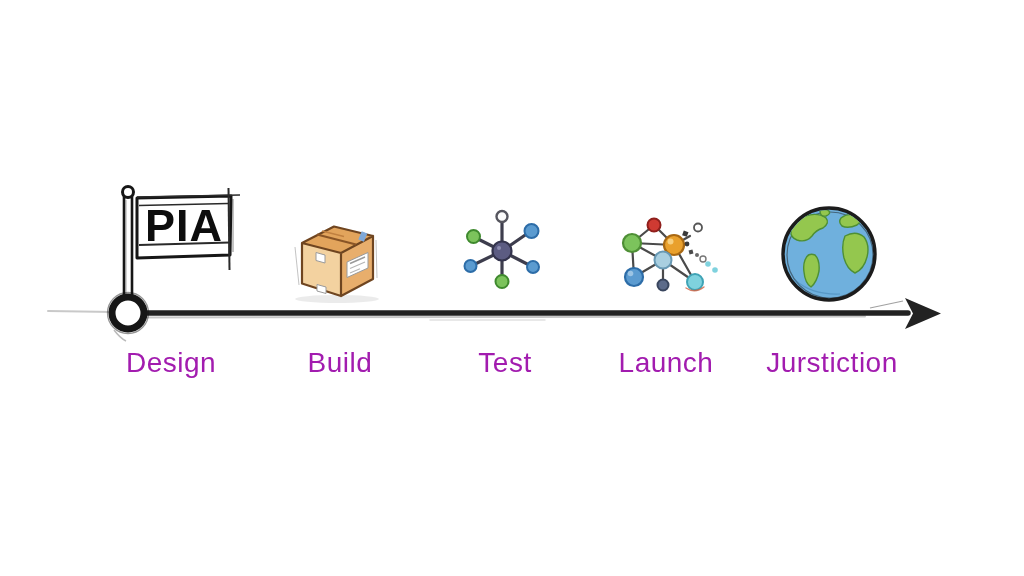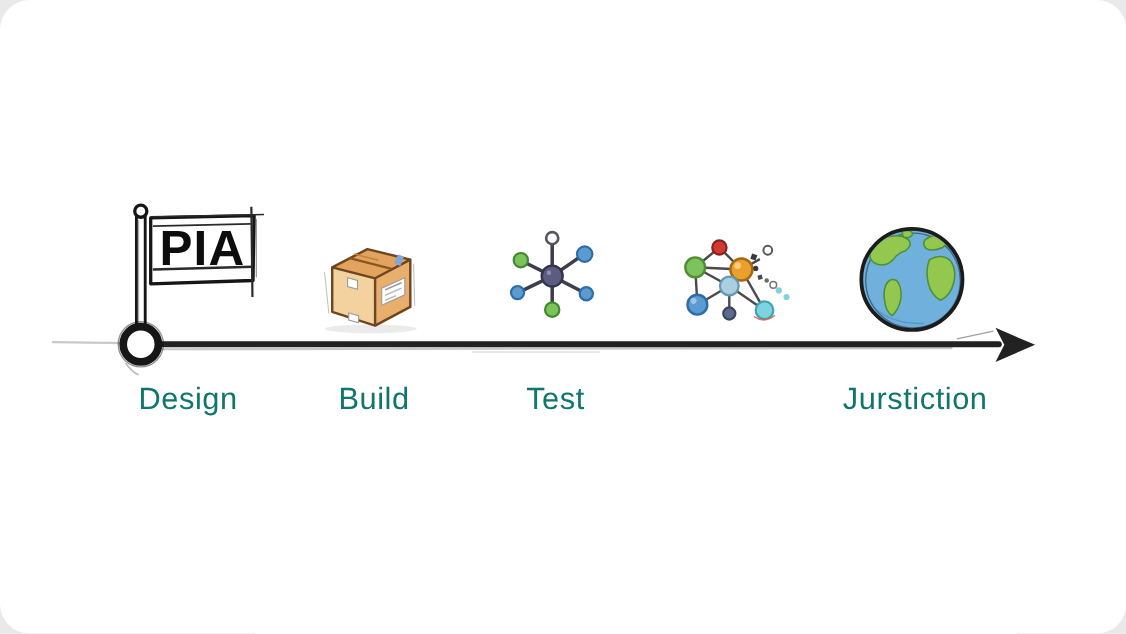--- a/index.html
+++ b/index.html
@@ -1,26 +1,25 @@
 <!DOCTYPE html>
 <html><head>
 <meta charset="utf-8">
 <style>
   html,body{margin:0;padding:0;background:#e9e9e9;}
   .canvas{
     position:relative;width:1024px;height:576px;margin:0 auto;
     background:#ffffff;overflow:hidden;
     font-family:"Liberation Sans",sans-serif;
-    border-radius:27px;
   }
   .scene{position:absolute;inset:0;}
   .labels{position:absolute;left:0;top:0;width:100%;height:100%;pointer-events:none;}
   .label{
     position:absolute;top:347px;transform:translateX(-50%);
-    font-size:28px;font-weight:500;color:#0f766e;letter-spacing:0.5px;
+    font-size:28px;font-weight:500;color:#a21caf;letter-spacing:0.5px;
     white-space:nowrap;
   }
   .lbl-0{left:171px;}
   .lbl-1{left:340px;text-align:center;}
   .lbl-2{left:505px;}
   .lbl-3{left:666px;}
   .lbl-4{left:832px;text-align:center;}
   .flag-text{
     font-family:"Liberation Sans",sans-serif;
     font-weight:900;font-size:45px;letter-spacing:1px;fill:#0d0d0d;
@@ -168,16 +167,17 @@
       </g>
 
       <path d="M795,280 Q812,295 840,294" fill="none" stroke="#3f7fb0" stroke-width="1.2" stroke-opacity="0.5"></path>
     </g>
   </svg>
 
   <div class="labels">
     <div class="label lbl-0">Design</div>
     <div class="label lbl-1">Build</div>
     <div class="label lbl-2">Test</div>
+    <div class="label lbl-3">Launch</div>
     <div class="label lbl-4">Jurstiction</div>
   </div>
 
 </div>
 
 </body></html>

